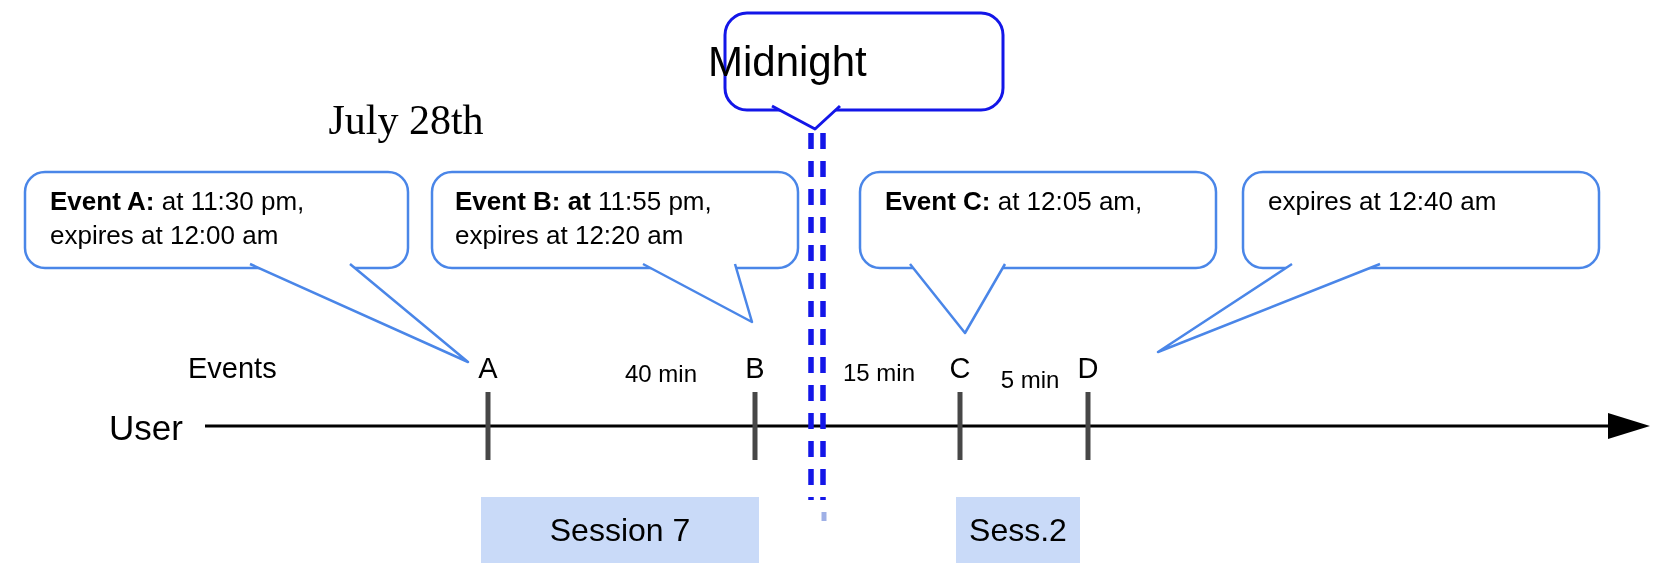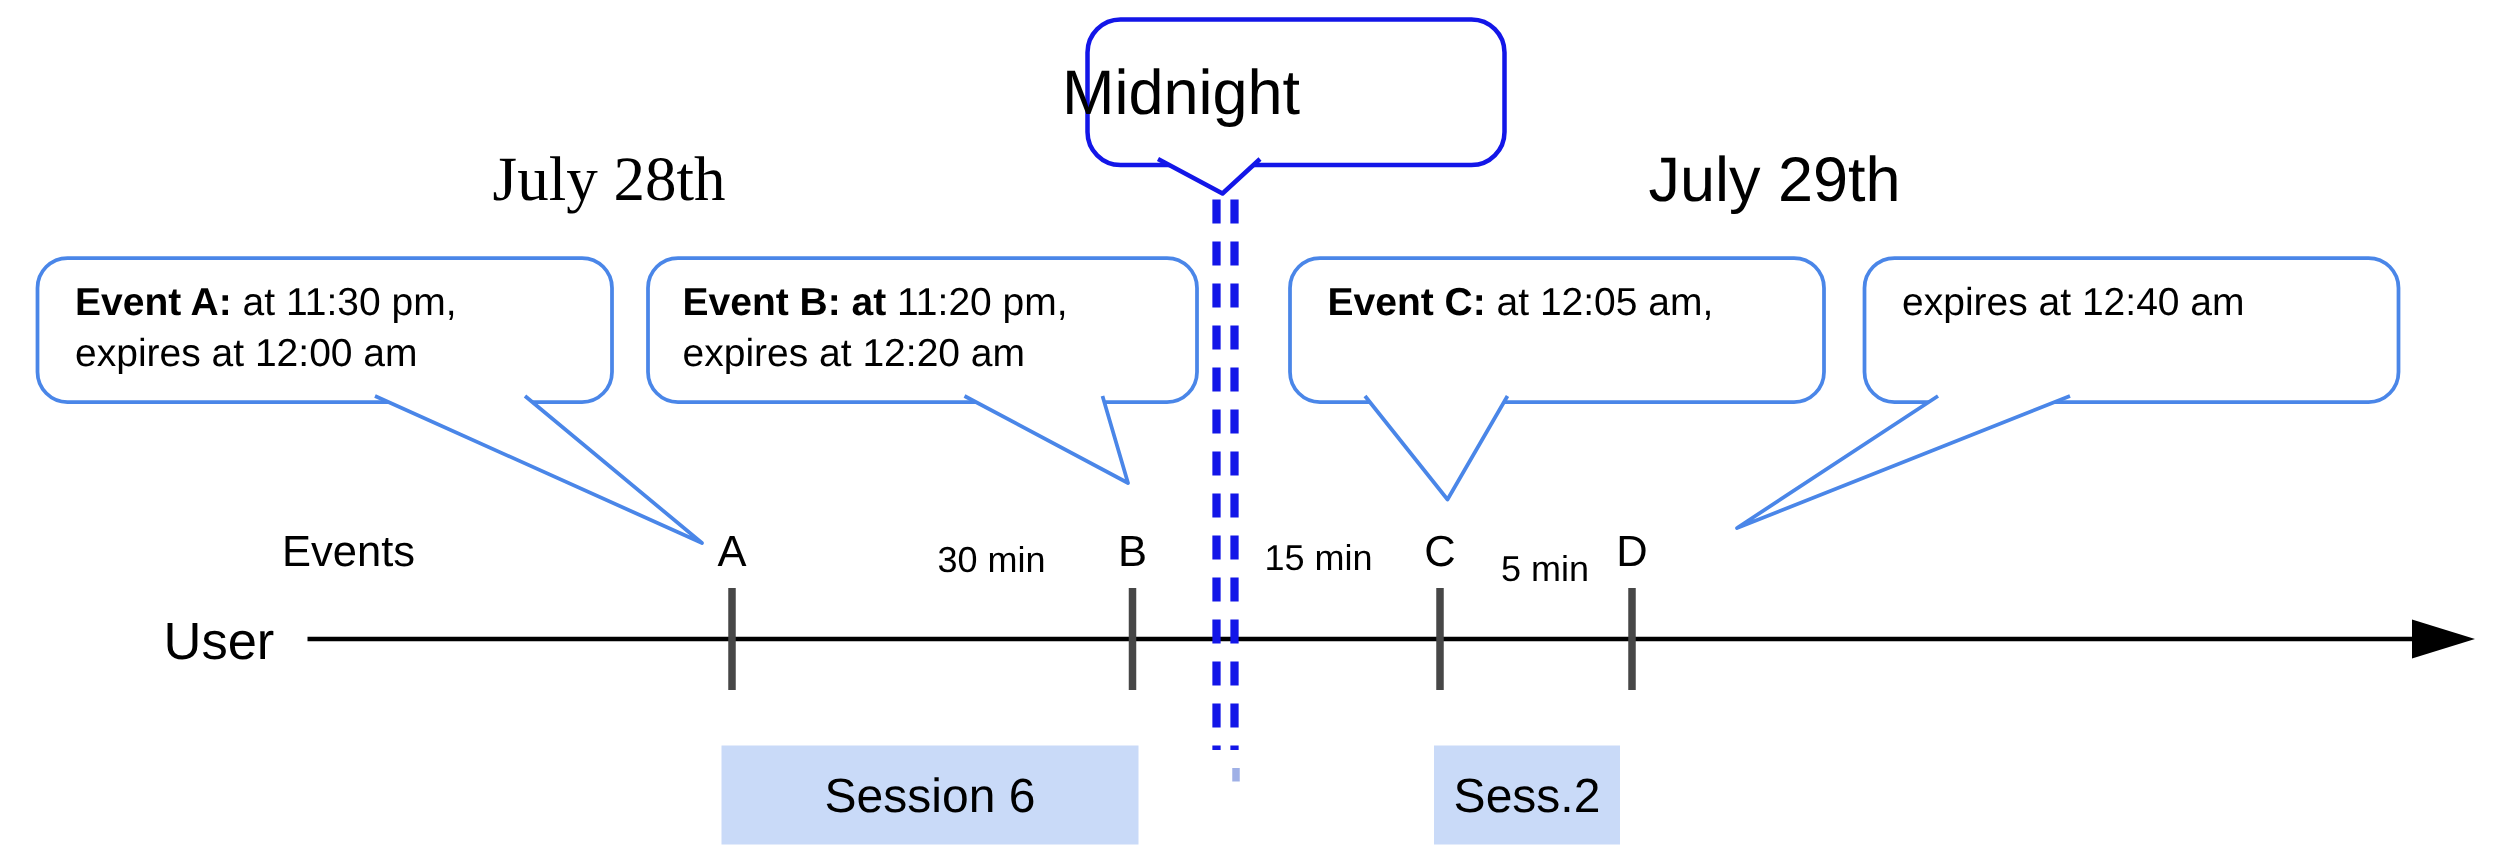--- a/index.html
+++ b/index.html
@@ -61,51 +61,50 @@
     <path class="callout-tail" d="M 250 264 L 468 362 L 350 264"></path>
     <path class="callout-tail" d="M 643 264 L 752 322 L 735 264"></path>
     <path class="callout-tail" d="M 910 264 L 965 333 L 1005 264"></path>
     <path class="callout-tail" d="M 1380 264 L 1158 352 L 1292 264"></path>
 
     <rect class="midnight-box" x="725" y="13" width="278" height="97" rx="22"></rect>
     <path class="midnight-tail" d="M 772 106 L 815 129 L 840 106"></path>
   </svg>
 
   <div class="txt date-label" style="left:306px;top:96px;font-family:Liberation Serif, serif;">July 28th</div>
-  <div class="txt date-label" style="left:1083px;top:96px;">July 29th</div>
 
   <div class="txt midnight-label" style="left:708px;top:38px;">Midnight</div>
 
   <div class="txt callout-text" style="left:50px;top:184px;">
     <div><b>Event A:</b><span> at 11:30 pm,</span></div>
     <div>expires at 12:00 am</div>
   </div>
   <div class="txt callout-text" style="left:455px;top:184px;">
-    <div><b>Event B: at</b><span> 11:20 pm,</span></div>
+    <div><b>Event B: at</b><span> 11:55 pm,</span></div>
     <div>expires at 12:20 am</div>
   </div>
   <div class="txt callout-text" style="left:885px;top:184px;">
     <div><b>Event C:</b><span> at 12:05 am,</span></div>
   </div>
   <div class="txt callout-text" style="left:1268px;top:184px;">
     <div>expires at 12:40 am</div>
   </div>
 
   <div class="txt axis-label-events" style="left:188px;top:352px;">Events</div>
   <div class="txt axis-label-user" style="left:109px;top:408px;">User</div>
 
   <div class="txt marker" style="left:466px;top:352px;">A</div>
   <div class="txt marker" style="left:733px;top:352px;">B</div>
   <div class="txt marker" style="left:938px;top:352px;">C</div>
   <div class="txt marker" style="left:1066px;top:352px;">D</div>
 
-  <div class="txt gap" style="left:601px;top:360px;">30 min</div>
+  <div class="txt gap" style="left:601px;top:360px;">40 min</div>
   <div class="txt gap" style="left:819px;top:359px;">15 min</div>
   <div class="txt gap" style="left:970px;top:366px;">5 min</div>
 
   <div class="session" style="left:481px;top:497px;width:278px;">
-    <span>Session 6</span>
+    <span>Session 7</span>
   </div>
   <div class="session" style="left:956px;top:497px;width:124px;">
     <span>Sess.2</span>
   </div>
 
 </div>
 
 </body></html>

